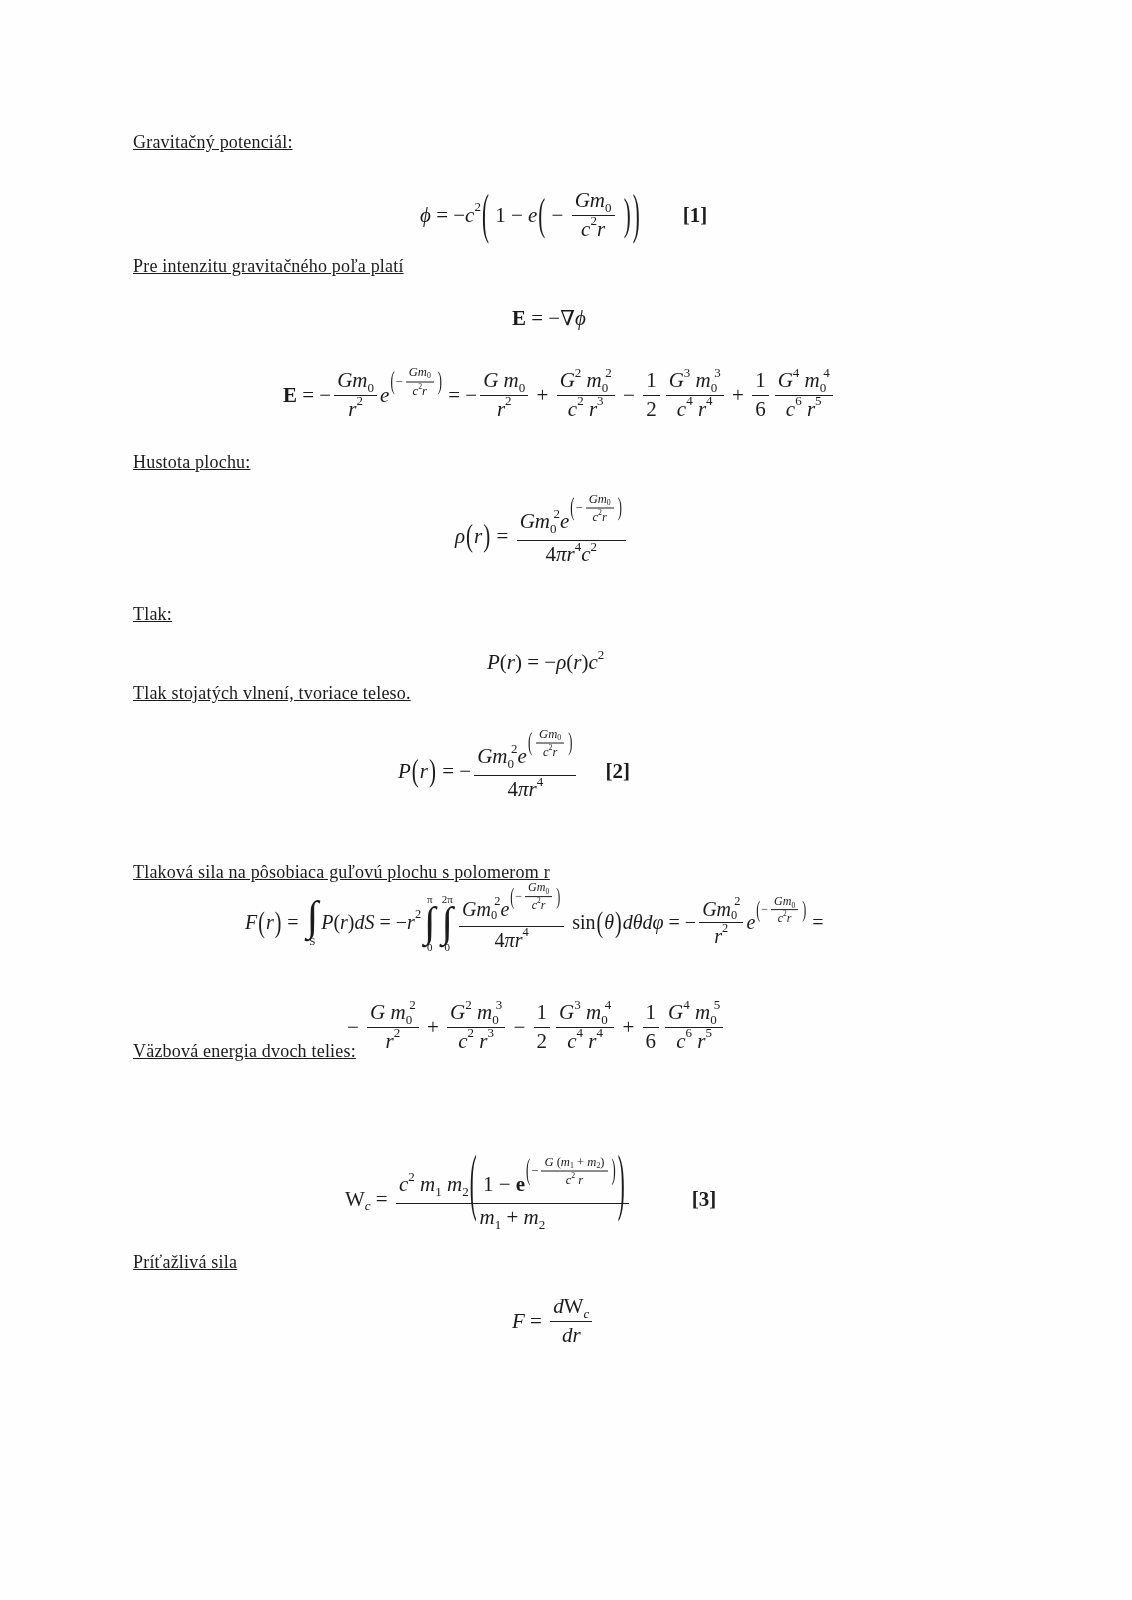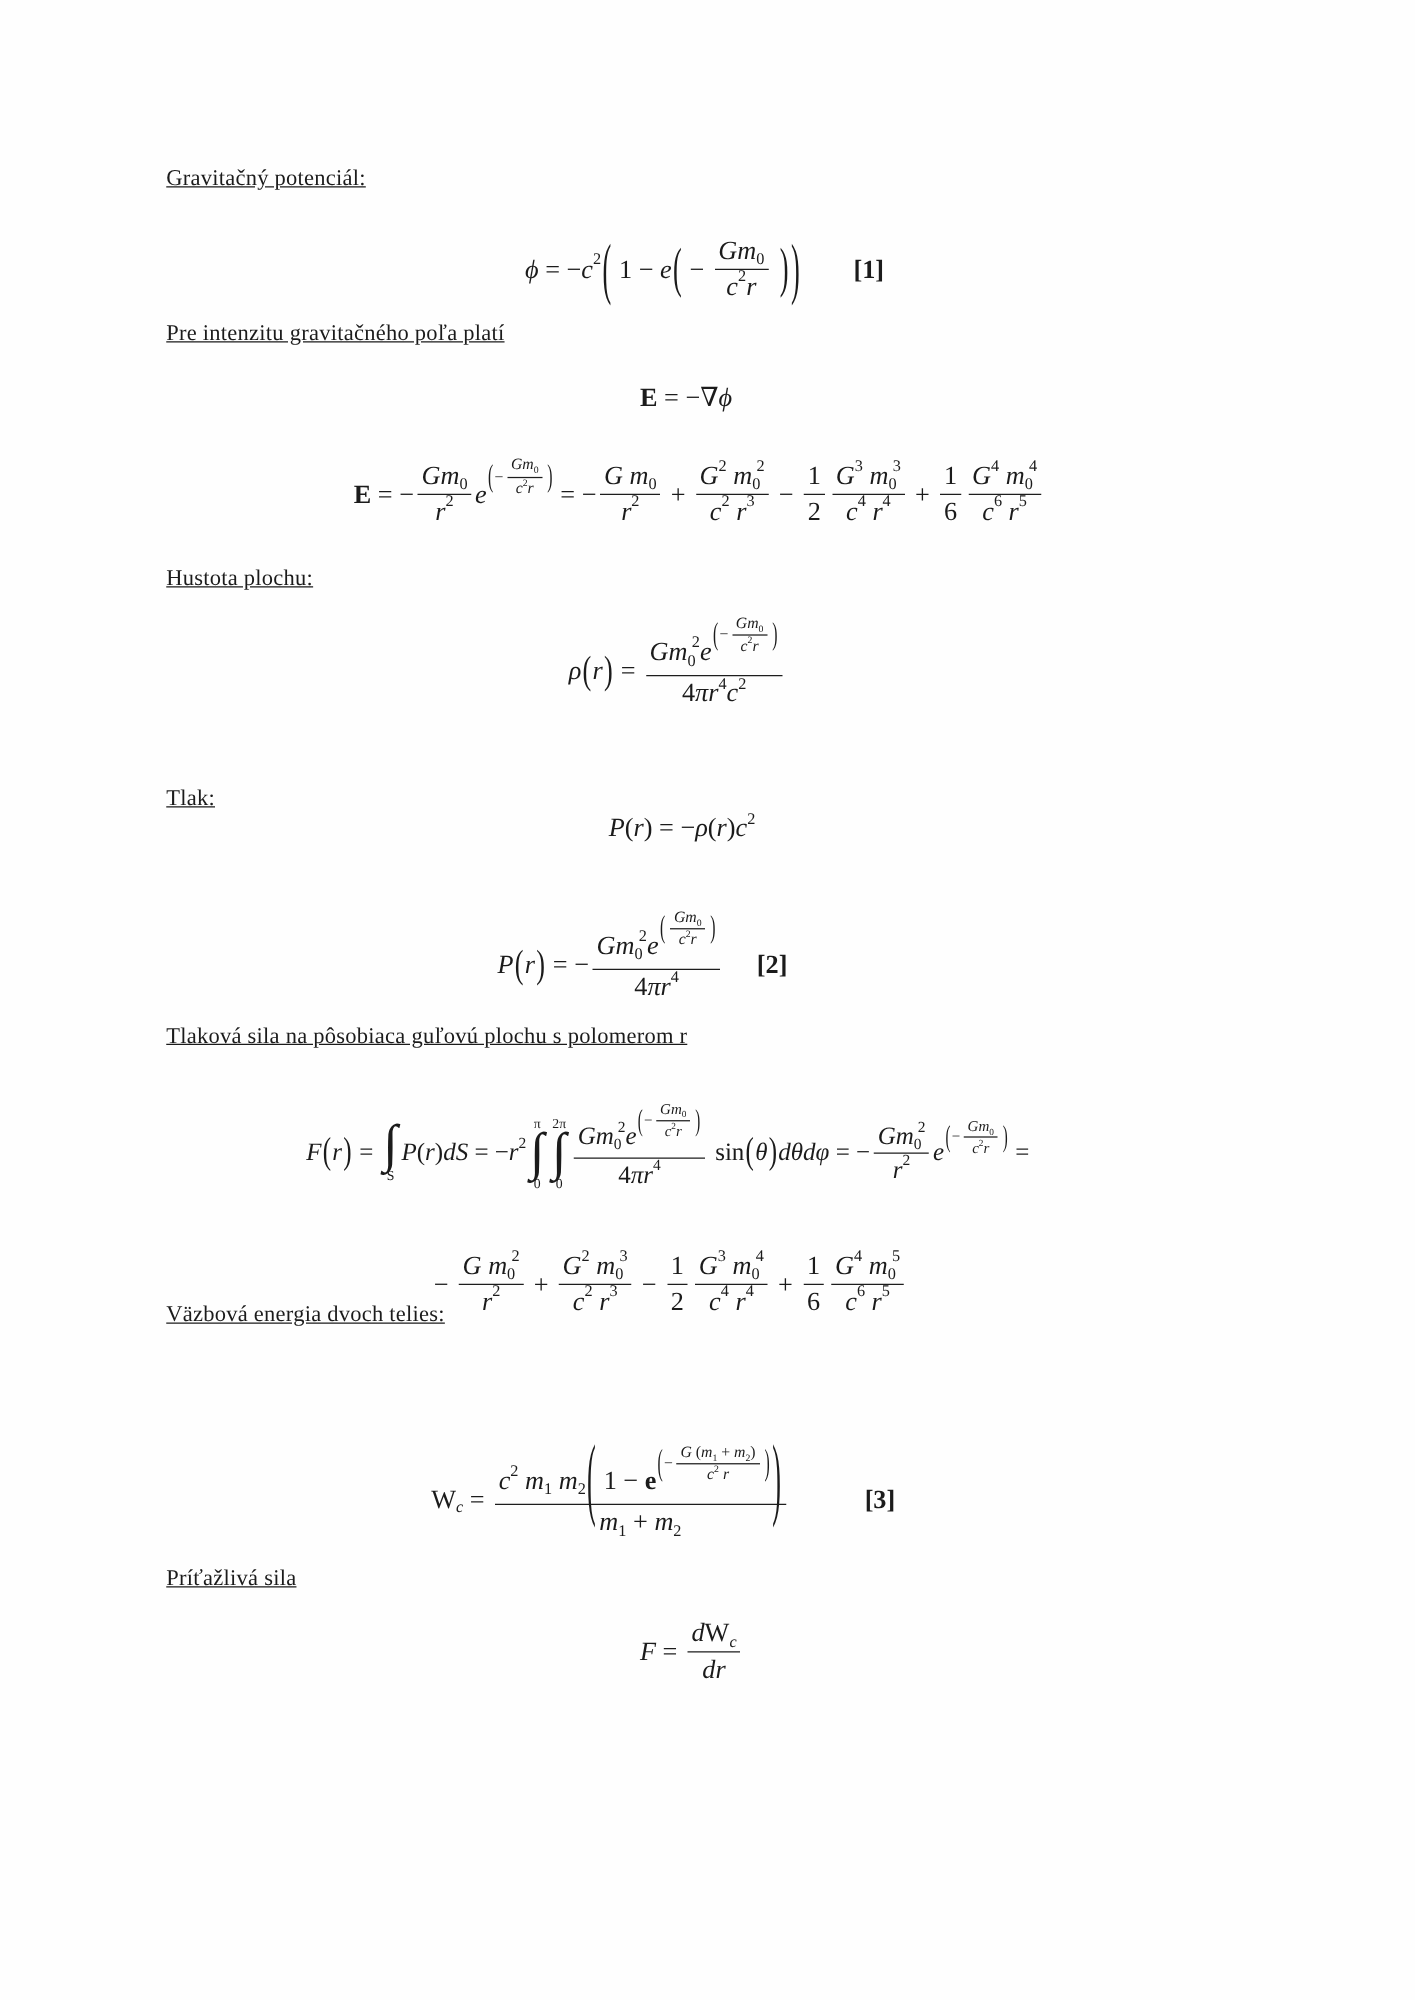--- a/index.html
+++ b/index.html
@@ -51,33 +51,34 @@
   <div class="eqblock" style="top:368px;left:283px">
     <span><span class="mrow"><span class="mt mb">E</span><span class="mt mu"> = −</span><span class="mfrac"><span class="mnum"><span class="mrow"><span class="mt mi">Gm</span><span class="msub"><span class="mt mu">0</span></span></span></span><span class="mbar"></span><span class="mden"><span class="mrow"><span class="mt mi">r</span><span class="msup"><span class="mt mu">2</span></span></span></span></span><span class="mrow"><span class="mt mi">e</span><span class="mexp"><span class="mrow"><span class="mparen" style="transform: scaleY(2);">(</span><span class="mrow"><span class="mt mu">−</span><span class="mfrac"><span class="mnum"><span class="mrow"><span class="mt mi">Gm</span><span class="msub"><span class="mt mu">0</span></span></span></span><span class="mbar"></span><span class="mden"><span class="mrow"><span class="mt mi">c</span><span class="msup"><span class="mt mu">2</span></span><span class="mt mi">r</span></span></span></span></span><span class="mparen" style="transform: scaleY(2);">)</span></span></span></span><span class="mt mu"> = −</span><span class="mfrac"><span class="mnum"><span class="mrow"><span class="mt mi">G m</span><span class="msub"><span class="mt mu">0</span></span></span></span><span class="mbar"></span><span class="mden"><span class="mrow"><span class="mt mi">r</span><span class="msup"><span class="mt mu">2</span></span></span></span></span><span class="mt mu"> + </span><span class="mfrac"><span class="mnum"><span class="mrow"><span class="mt mi">G</span><span class="msup"><span class="mt mu">2</span></span><span class="mt mi"> m</span><span class="msub"><span class="mt mu">0</span></span><span class="msup"><span class="mt mu">2</span></span></span></span><span class="mbar"></span><span class="mden"><span class="mrow"><span class="mt mi">c</span><span class="msup"><span class="mt mu">2</span></span><span class="mt mi"> r</span><span class="msup"><span class="mt mu">3</span></span></span></span></span><span class="mt mu"> − </span><span class="mfrac"><span class="mnum"><span class="mt mu">1</span></span><span class="mbar"></span><span class="mden"><span class="mt mu">2</span></span></span><span class="mfrac"><span class="mnum"><span class="mrow"><span class="mt mi">G</span><span class="msup"><span class="mt mu">3</span></span><span class="mt mi"> m</span><span class="msub"><span class="mt mu">0</span></span><span class="msup"><span class="mt mu">3</span></span></span></span><span class="mbar"></span><span class="mden"><span class="mrow"><span class="mt mi">c</span><span class="msup"><span class="mt mu">4</span></span><span class="mt mi"> r</span><span class="msup"><span class="mt mu">4</span></span></span></span></span><span class="mt mu"> + </span><span class="mfrac"><span class="mnum"><span class="mt mu">1</span></span><span class="mbar"></span><span class="mden"><span class="mt mu">6</span></span></span><span class="mfrac"><span class="mnum"><span class="mrow"><span class="mt mi">G</span><span class="msup"><span class="mt mu">4</span></span><span class="mt mi"> m</span><span class="msub"><span class="mt mu">0</span></span><span class="msup"><span class="mt mu">4</span></span></span></span><span class="mbar"></span><span class="mden"><span class="mrow"><span class="mt mi">c</span><span class="msup"><span class="mt mu">6</span></span><span class="mt mi"> r</span><span class="msup"><span class="mt mu">5</span></span></span></span></span></span></span>
   </div>
 
   <div class="heading" style="top:452px">Hustota plochu:</div>
 
   <div class="eqblock" style="top:505px;left:455px">
     <span><span class="mrow"><span class="mt mi">ρ</span><span class="mrow"><span class="mparen" style="transform: scaleY(1.5);">(</span><span class="mt mi">r</span><span class="mparen" style="transform: scaleY(1.5);">)</span></span><span class="mt mu"> = </span><span class="mfrac"><span class="mnum"><span class="mrow"><span class="mrow"><span class="mt mi">Gm</span><span class="msub"><span class="mt mu">0</span></span><span class="msup"><span class="mt mu">2</span></span></span><span class="mrow"><span class="mt mi">e</span><span class="mexp"><span class="mrow"><span class="mparen" style="transform: scaleY(2);">(</span><span class="mrow"><span class="mt mu">−</span><span class="mfrac"><span class="mnum"><span class="mrow"><span class="mt mi">Gm</span><span class="msub"><span class="mt mu">0</span></span></span></span><span class="mbar"></span><span class="mden"><span class="mrow"><span class="mt mi">c</span><span class="msup"><span class="mt mu">2</span></span><span class="mt mi">r</span></span></span></span></span><span class="mparen" style="transform: scaleY(2);">)</span></span></span></span></span></span><span class="mbar"></span><span class="mden"><span class="mrow"><span class="mt mu">4</span><span class="mt mi">πr</span><span class="msup"><span class="mt mu">4</span></span><span class="mt mi">c</span><span class="msup"><span class="mt mu">2</span></span></span></span></span></span></span>
   </div>
 
-  <div class="heading" style="top:628px">Tlak:</div>
+  <div class="heading" style="top:604px">Tlak:</div>
 
   <div class="eqblock" style="top:650px;left:487px">
     <span><span class="mrow"><span class="mt mi">P</span><span class="mt mu">(</span><span class="mt mi">r</span><span class="mt mu">) = −</span><span class="mt mi">ρ</span><span class="mt mu">(</span><span class="mt mi">r</span><span class="mt mu">)</span><span class="mt mi">c</span><span class="msup"><span class="mt mu">2</span></span></span></span>
   </div>
 
+  <div class="heading" style="top:683px">Tlak stojatých vlnení, tvoriace teleso.</div>
 
   <div class="eqblock" style="top:740px;left:398px">
     <span><span class="mrow"><span class="mt mi">P</span><span class="mrow"><span class="mparen" style="transform: scaleY(1.5);">(</span><span class="mt mi">r</span><span class="mparen" style="transform: scaleY(1.5);">)</span></span><span class="mt mu"> = −</span><span class="mfrac"><span class="mnum"><span class="mrow"><span class="mrow"><span class="mt mi">Gm</span><span class="msub"><span class="mt mu">0</span></span><span class="msup"><span class="mt mu">2</span></span></span><span class="mrow"><span class="mt mi">e</span><span class="mexp"><span class="mrow"><span class="mparen" style="transform: scaleY(2);">(</span><span class="mrow"><span class="mfrac"><span class="mnum"><span class="mrow"><span class="mt mi">Gm</span><span class="msub"><span class="mt mu">0</span></span></span></span><span class="mbar"></span><span class="mden"><span class="mrow"><span class="mt mi">c</span><span class="msup"><span class="mt mu">2</span></span><span class="mt mi">r</span></span></span></span></span><span class="mparen" style="transform: scaleY(2);">)</span></span></span></span></span></span><span class="mbar"></span><span class="mden"><span class="mrow"><span class="mt mu">4</span><span class="mt mi">πr</span><span class="msup"><span class="mt mu">4</span></span></span></span></span></span></span>
     <span class="ref" style="margin-left:26px">[2]</span>
   </div>
 
-  <div class="heading" style="top:818px">Tlaková sila na pôsobiaca guľovú plochu s polomerom r</div>
+  <div class="heading" style="top:862px">Tlaková sila na pôsobiaca guľovú plochu s polomerom r</div>
 
   <div class="eqblock" style="top:893px;left:245px;font-size:20px">
     <span><span class="mrow"><span class="mt mi">F</span><span class="mrow"><span class="mparen" style="transform: scaleY(1.5);">(</span><span class="mt mi">r</span><span class="mparen" style="transform: scaleY(1.5);">)</span></span><span class="mt mu"> = </span><span class="mint"><span class="mintglyph">∫</span><span class="mlim">S</span></span><span class="mt mi">P</span><span class="mt mu">(</span><span class="mt mi">r</span><span class="mt mu">)</span><span class="mt mi">dS</span><span class="mt mu"> = −</span><span class="mt mi">r</span><span class="msup"><span class="mt mu">2</span></span><span class="mint"><span class="mlim">π</span><span class="mintglyph">∫</span><span class="mlim">0</span></span><span class="mint"><span class="mlim">2π</span><span class="mintglyph">∫</span><span class="mlim">0</span></span><span class="mfrac"><span class="mnum"><span class="mrow"><span class="mrow"><span class="mt mi">Gm</span><span class="msub"><span class="mt mu">0</span></span><span class="msup"><span class="mt mu">2</span></span></span><span class="mrow"><span class="mt mi">e</span><span class="mexp"><span class="mrow"><span class="mparen" style="transform: scaleY(2);">(</span><span class="mrow"><span class="mt mu">−</span><span class="mfrac"><span class="mnum"><span class="mrow"><span class="mt mi">Gm</span><span class="msub"><span class="mt mu">0</span></span></span></span><span class="mbar"></span><span class="mden"><span class="mrow"><span class="mt mi">c</span><span class="msup"><span class="mt mu">2</span></span><span class="mt mi">r</span></span></span></span></span><span class="mparen" style="transform: scaleY(2);">)</span></span></span></span></span></span><span class="mbar"></span><span class="mden"><span class="mrow"><span class="mt mu">4</span><span class="mt mi">πr</span><span class="msup"><span class="mt mu">4</span></span></span></span></span><span class="mt mu"> sin</span><span class="mrow"><span class="mparen" style="transform: scaleY(1.5);">(</span><span class="mt mi">θ</span><span class="mparen" style="transform: scaleY(1.5);">)</span></span><span class="mt mi">d</span><span class="mt mi">θ</span><span class="mt mi">d</span><span class="mt mi">φ</span><span class="mt mu"> = −</span><span class="mfrac"><span class="mnum"><span class="mrow"><span class="mt mi">Gm</span><span class="msub"><span class="mt mu">0</span></span><span class="msup"><span class="mt mu">2</span></span></span></span><span class="mbar"></span><span class="mden"><span class="mrow"><span class="mt mi">r</span><span class="msup"><span class="mt mu">2</span></span></span></span></span><span class="mrow"><span class="mt mi">e</span><span class="mexp"><span class="mrow"><span class="mparen" style="transform: scaleY(2);">(</span><span class="mrow"><span class="mt mu">−</span><span class="mfrac"><span class="mnum"><span class="mrow"><span class="mt mi">Gm</span><span class="msub"><span class="mt mu">0</span></span></span></span><span class="mbar"></span><span class="mden"><span class="mrow"><span class="mt mi">c</span><span class="msup"><span class="mt mu">2</span></span><span class="mt mi">r</span></span></span></span></span><span class="mparen" style="transform: scaleY(2);">)</span></span></span></span><span class="mt mu"> =</span></span></span>
   </div>
 
   <div class="eqblock" style="top:1000px;left:347px">
     <span><span class="mrow"><span class="mt mu">− </span><span class="mfrac"><span class="mnum"><span class="mrow"><span class="mt mi">G m</span><span class="msub"><span class="mt mu">0</span></span><span class="msup"><span class="mt mu">2</span></span></span></span><span class="mbar"></span><span class="mden"><span class="mrow"><span class="mt mi">r</span><span class="msup"><span class="mt mu">2</span></span></span></span></span><span class="mt mu"> + </span><span class="mfrac"><span class="mnum"><span class="mrow"><span class="mt mi">G</span><span class="msup"><span class="mt mu">2</span></span><span class="mt mi"> m</span><span class="msub"><span class="mt mu">0</span></span><span class="msup"><span class="mt mu">3</span></span></span></span><span class="mbar"></span><span class="mden"><span class="mrow"><span class="mt mi">c</span><span class="msup"><span class="mt mu">2</span></span><span class="mt mi"> r</span><span class="msup"><span class="mt mu">3</span></span></span></span></span><span class="mt mu"> − </span><span class="mfrac"><span class="mnum"><span class="mt mu">1</span></span><span class="mbar"></span><span class="mden"><span class="mt mu">2</span></span></span><span class="mfrac"><span class="mnum"><span class="mrow"><span class="mt mi">G</span><span class="msup"><span class="mt mu">3</span></span><span class="mt mi"> m</span><span class="msub"><span class="mt mu">0</span></span><span class="msup"><span class="mt mu">4</span></span></span></span><span class="mbar"></span><span class="mden"><span class="mrow"><span class="mt mi">c</span><span class="msup"><span class="mt mu">4</span></span><span class="mt mi"> r</span><span class="msup"><span class="mt mu">4</span></span></span></span></span><span class="mt mu"> + </span><span class="mfrac"><span class="mnum"><span class="mt mu">1</span></span><span class="mbar"></span><span class="mden"><span class="mt mu">6</span></span></span><span class="mfrac"><span class="mnum"><span class="mrow"><span class="mt mi">G</span><span class="msup"><span class="mt mu">4</span></span><span class="mt mi"> m</span><span class="msub"><span class="mt mu">0</span></span><span class="msup"><span class="mt mu">5</span></span></span></span><span class="mbar"></span><span class="mden"><span class="mrow"><span class="mt mi">c</span><span class="msup"><span class="mt mu">6</span></span><span class="mt mi"> r</span><span class="msup"><span class="mt mu">5</span></span></span></span></span></span></span>
   </div>
 
   <div class="heading" style="top:1041px">Väzbová energia dvoch telies:</div>

